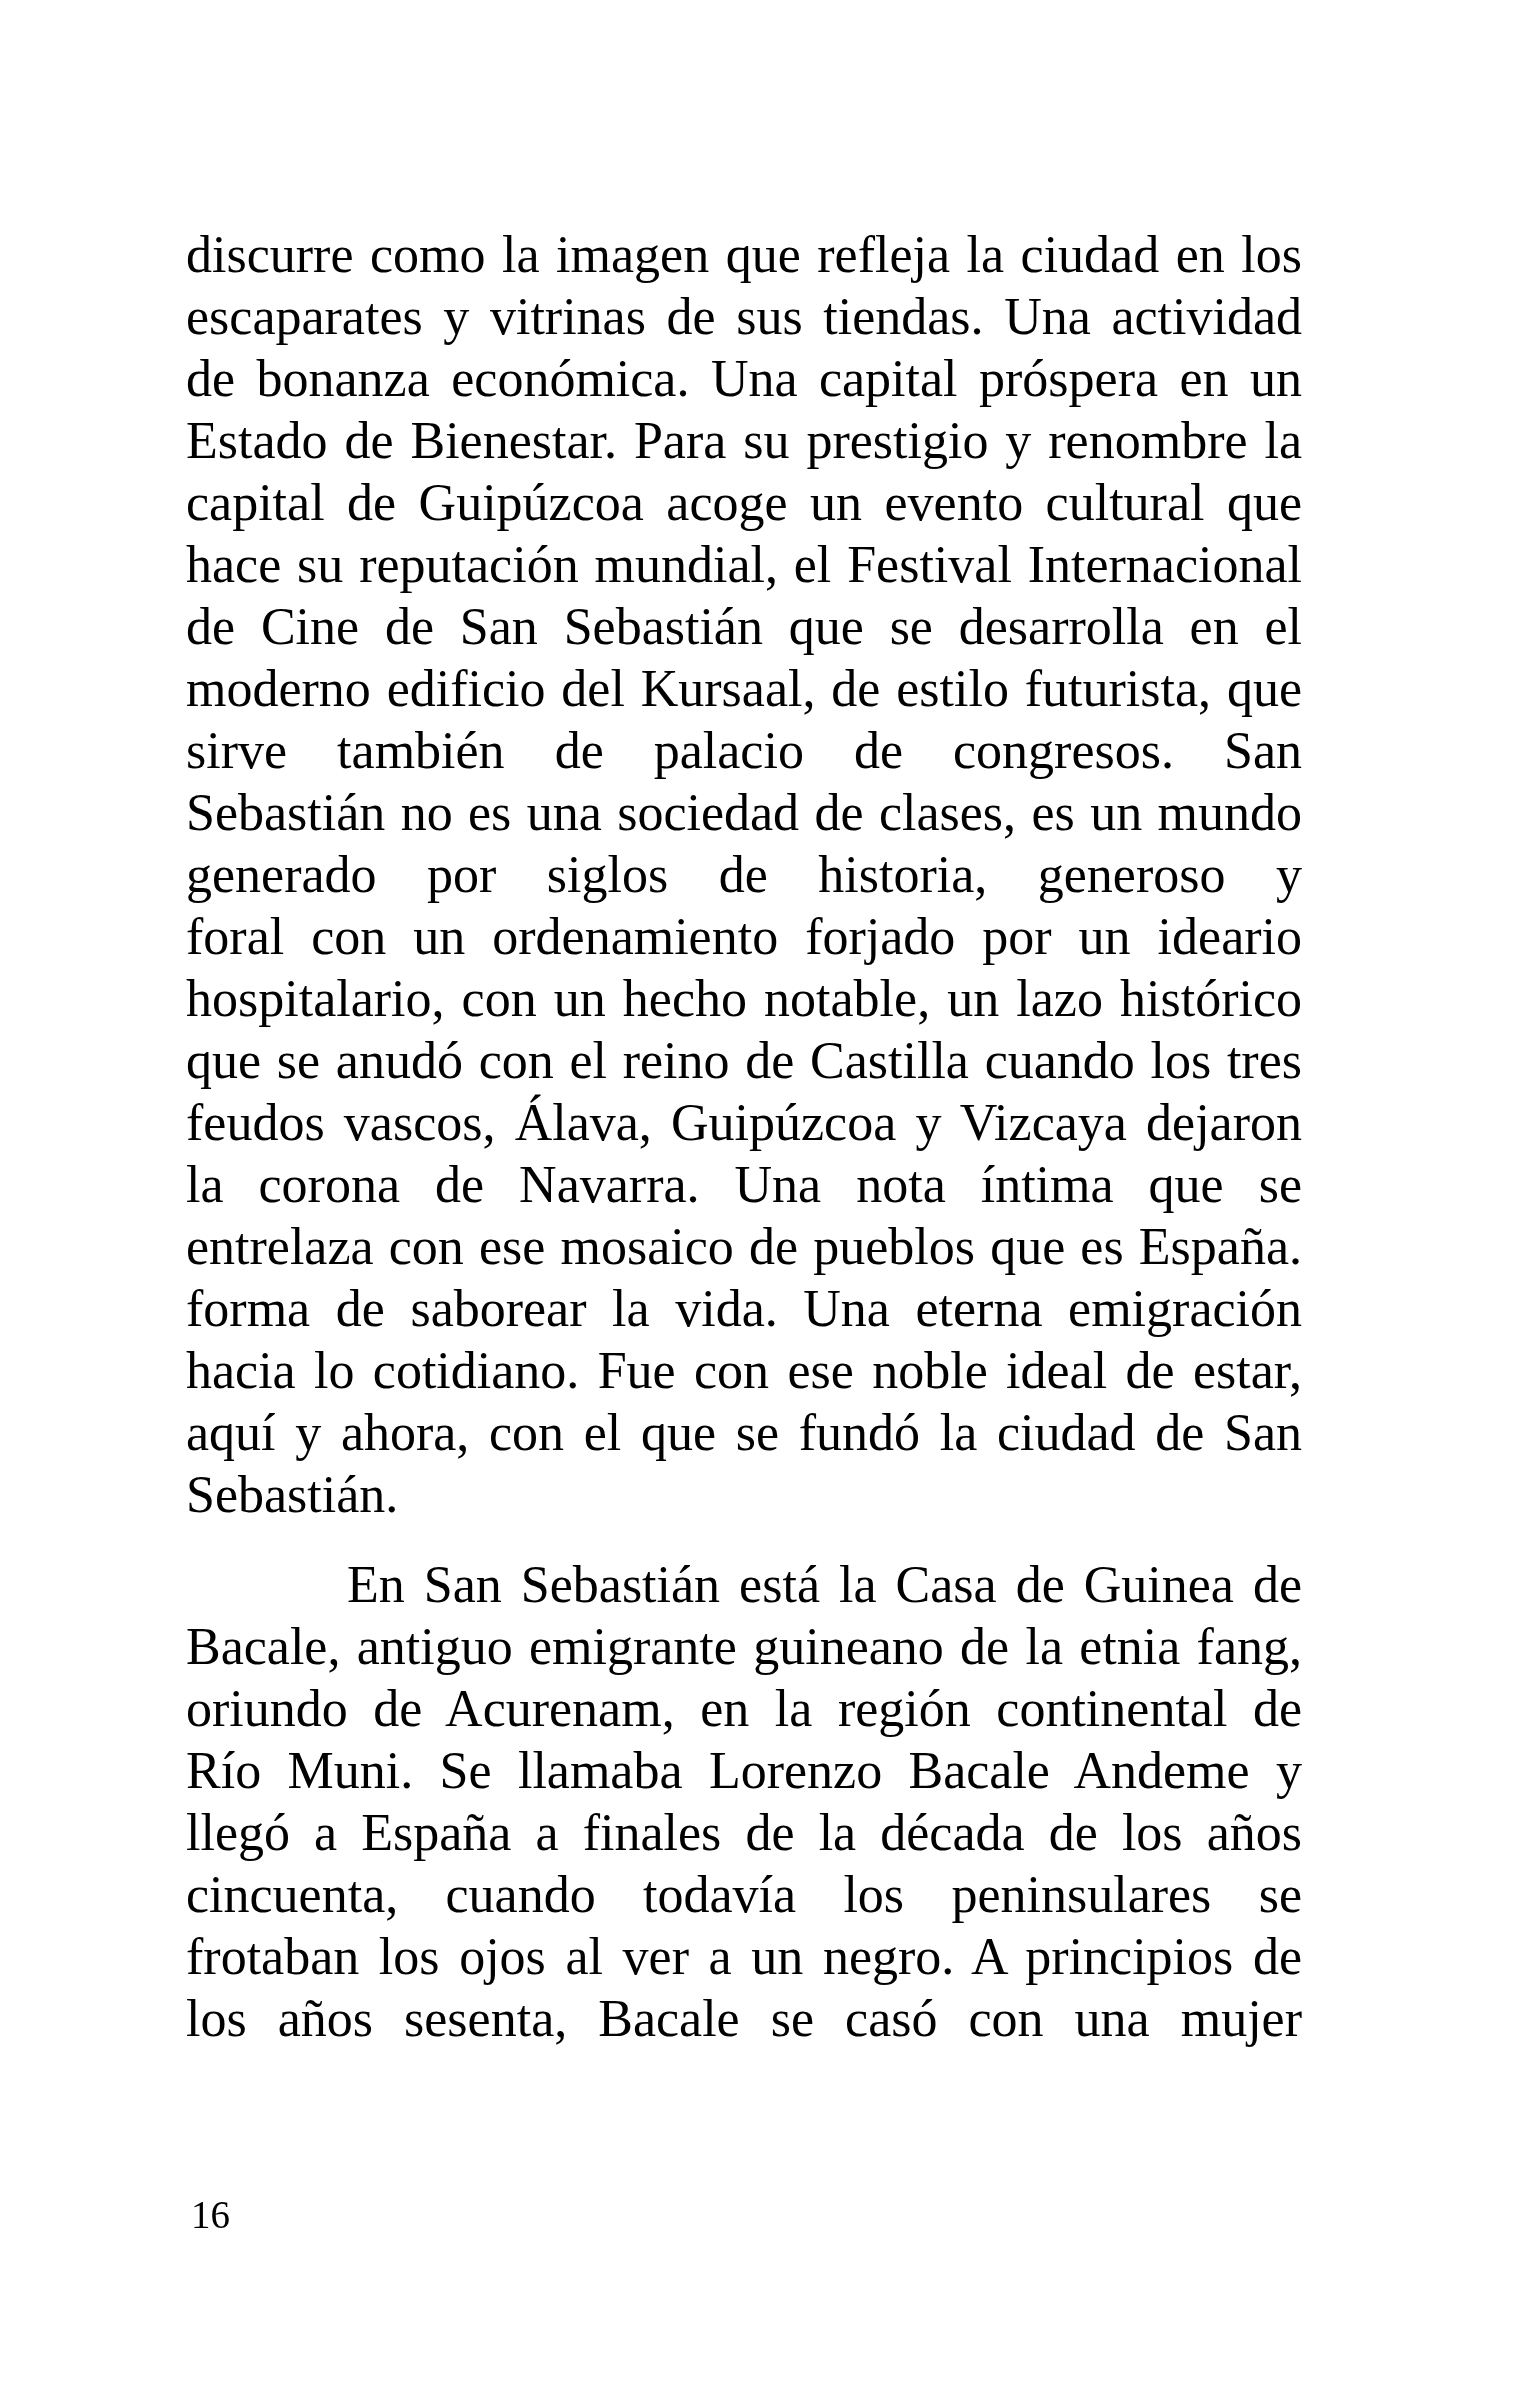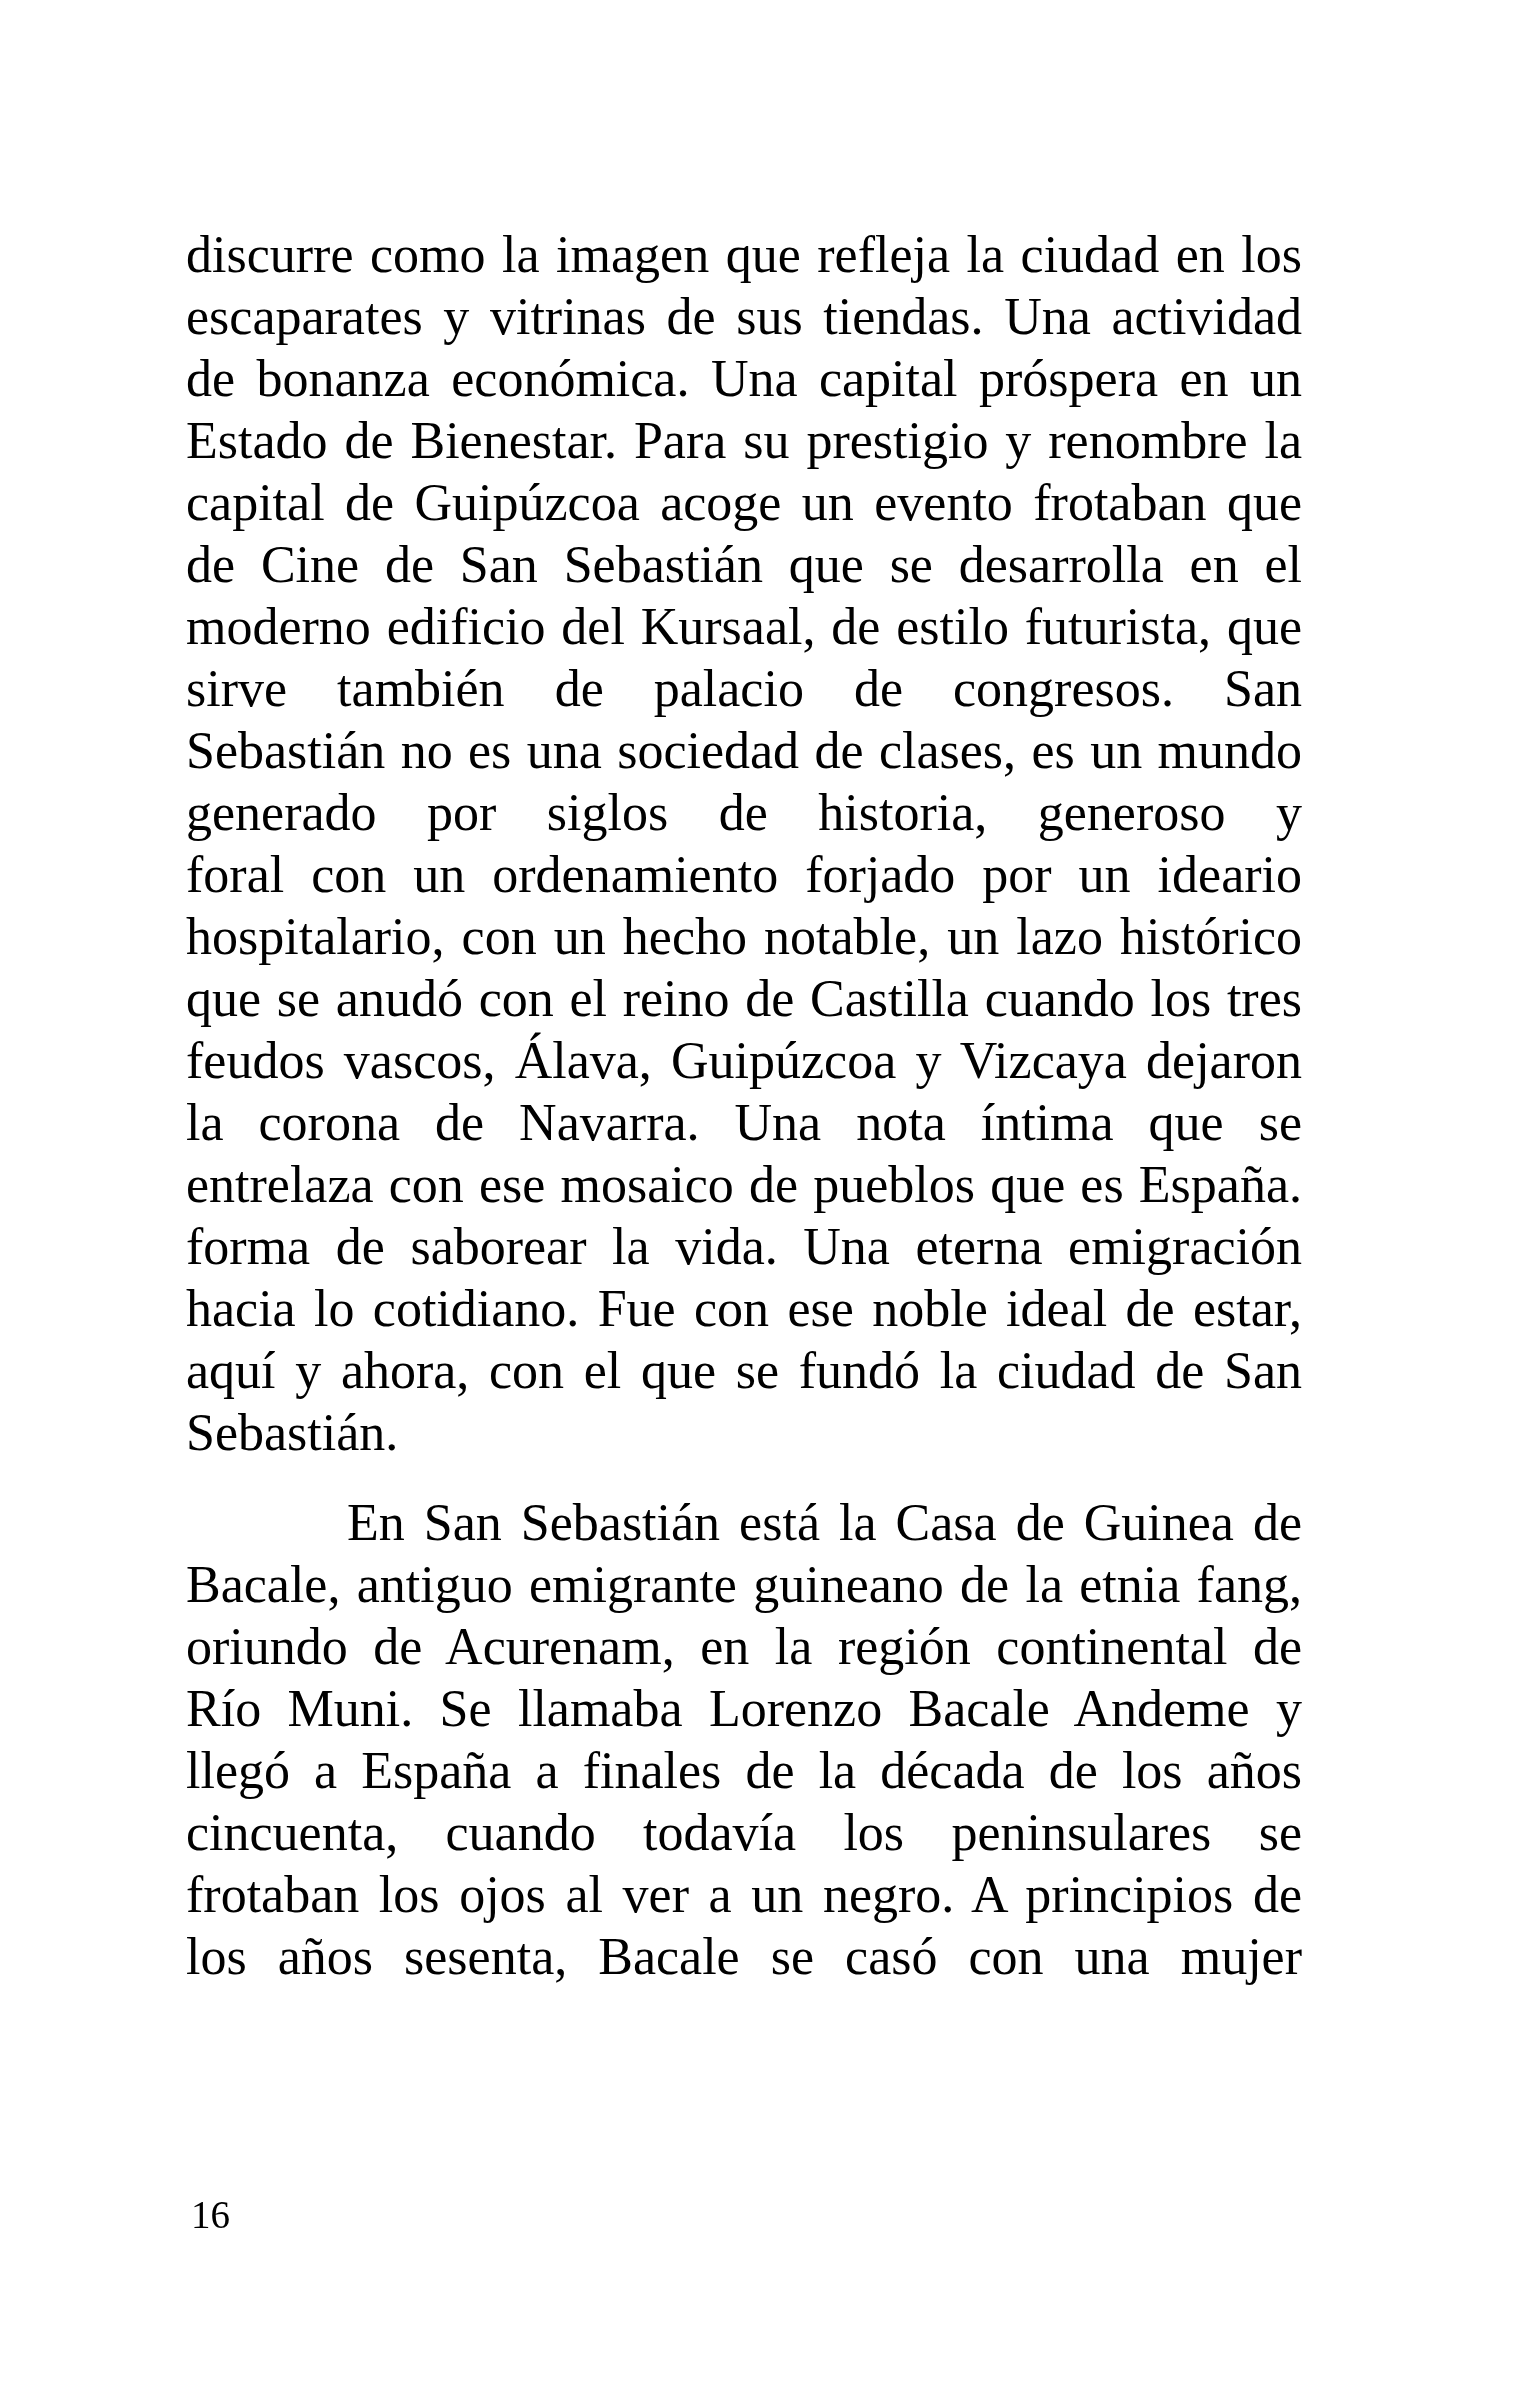--- a/index.html
+++ b/index.html
@@ -50,21 +50,22 @@
 </head>
 <body>
 
 <div class="page">
   <div class="text-block" id="text-block">
       <div class="para">
         <div class="line">discurre como la imagen que refleja la ciudad en los</div>
         <div class="line">escaparates y vitrinas de sus tiendas. Una actividad</div>
         <div class="line">de bonanza económica. Una capital próspera en un</div>
         <div class="line">Estado de Bienestar. Para su prestigio y renombre la</div>
-        <div class="line">capital de Guipúzcoa acoge un evento frotaban que</div>
+        <div class="line">capital de Guipúzcoa acoge un evento cultural que</div>
+        <div class="line">hace su reputación mundial, el Festival Internacional</div>
         <div class="line">de Cine de San Sebastián que se desarrolla en el</div>
         <div class="line">moderno edificio del Kursaal, de estilo futurista, que</div>
         <div class="line">sirve también de palacio de congresos. San</div>
         <div class="line">Sebastián no es una sociedad de clases, es un mundo</div>
         <div class="line">generado por siglos de historia, generoso y</div>
         <div class="line">foral con un ordenamiento forjado por un ideario</div>
         <div class="line">hospitalario, con un hecho notable, un lazo histórico</div>
         <div class="line">que se anudó con el reino de Castilla cuando los tres</div>
         <div class="line">feudos vascos, Álava, Guipúzcoa y Vizcaya dejaron</div>
         <div class="line">la corona de Navarra. Una nota íntima que se</div>

